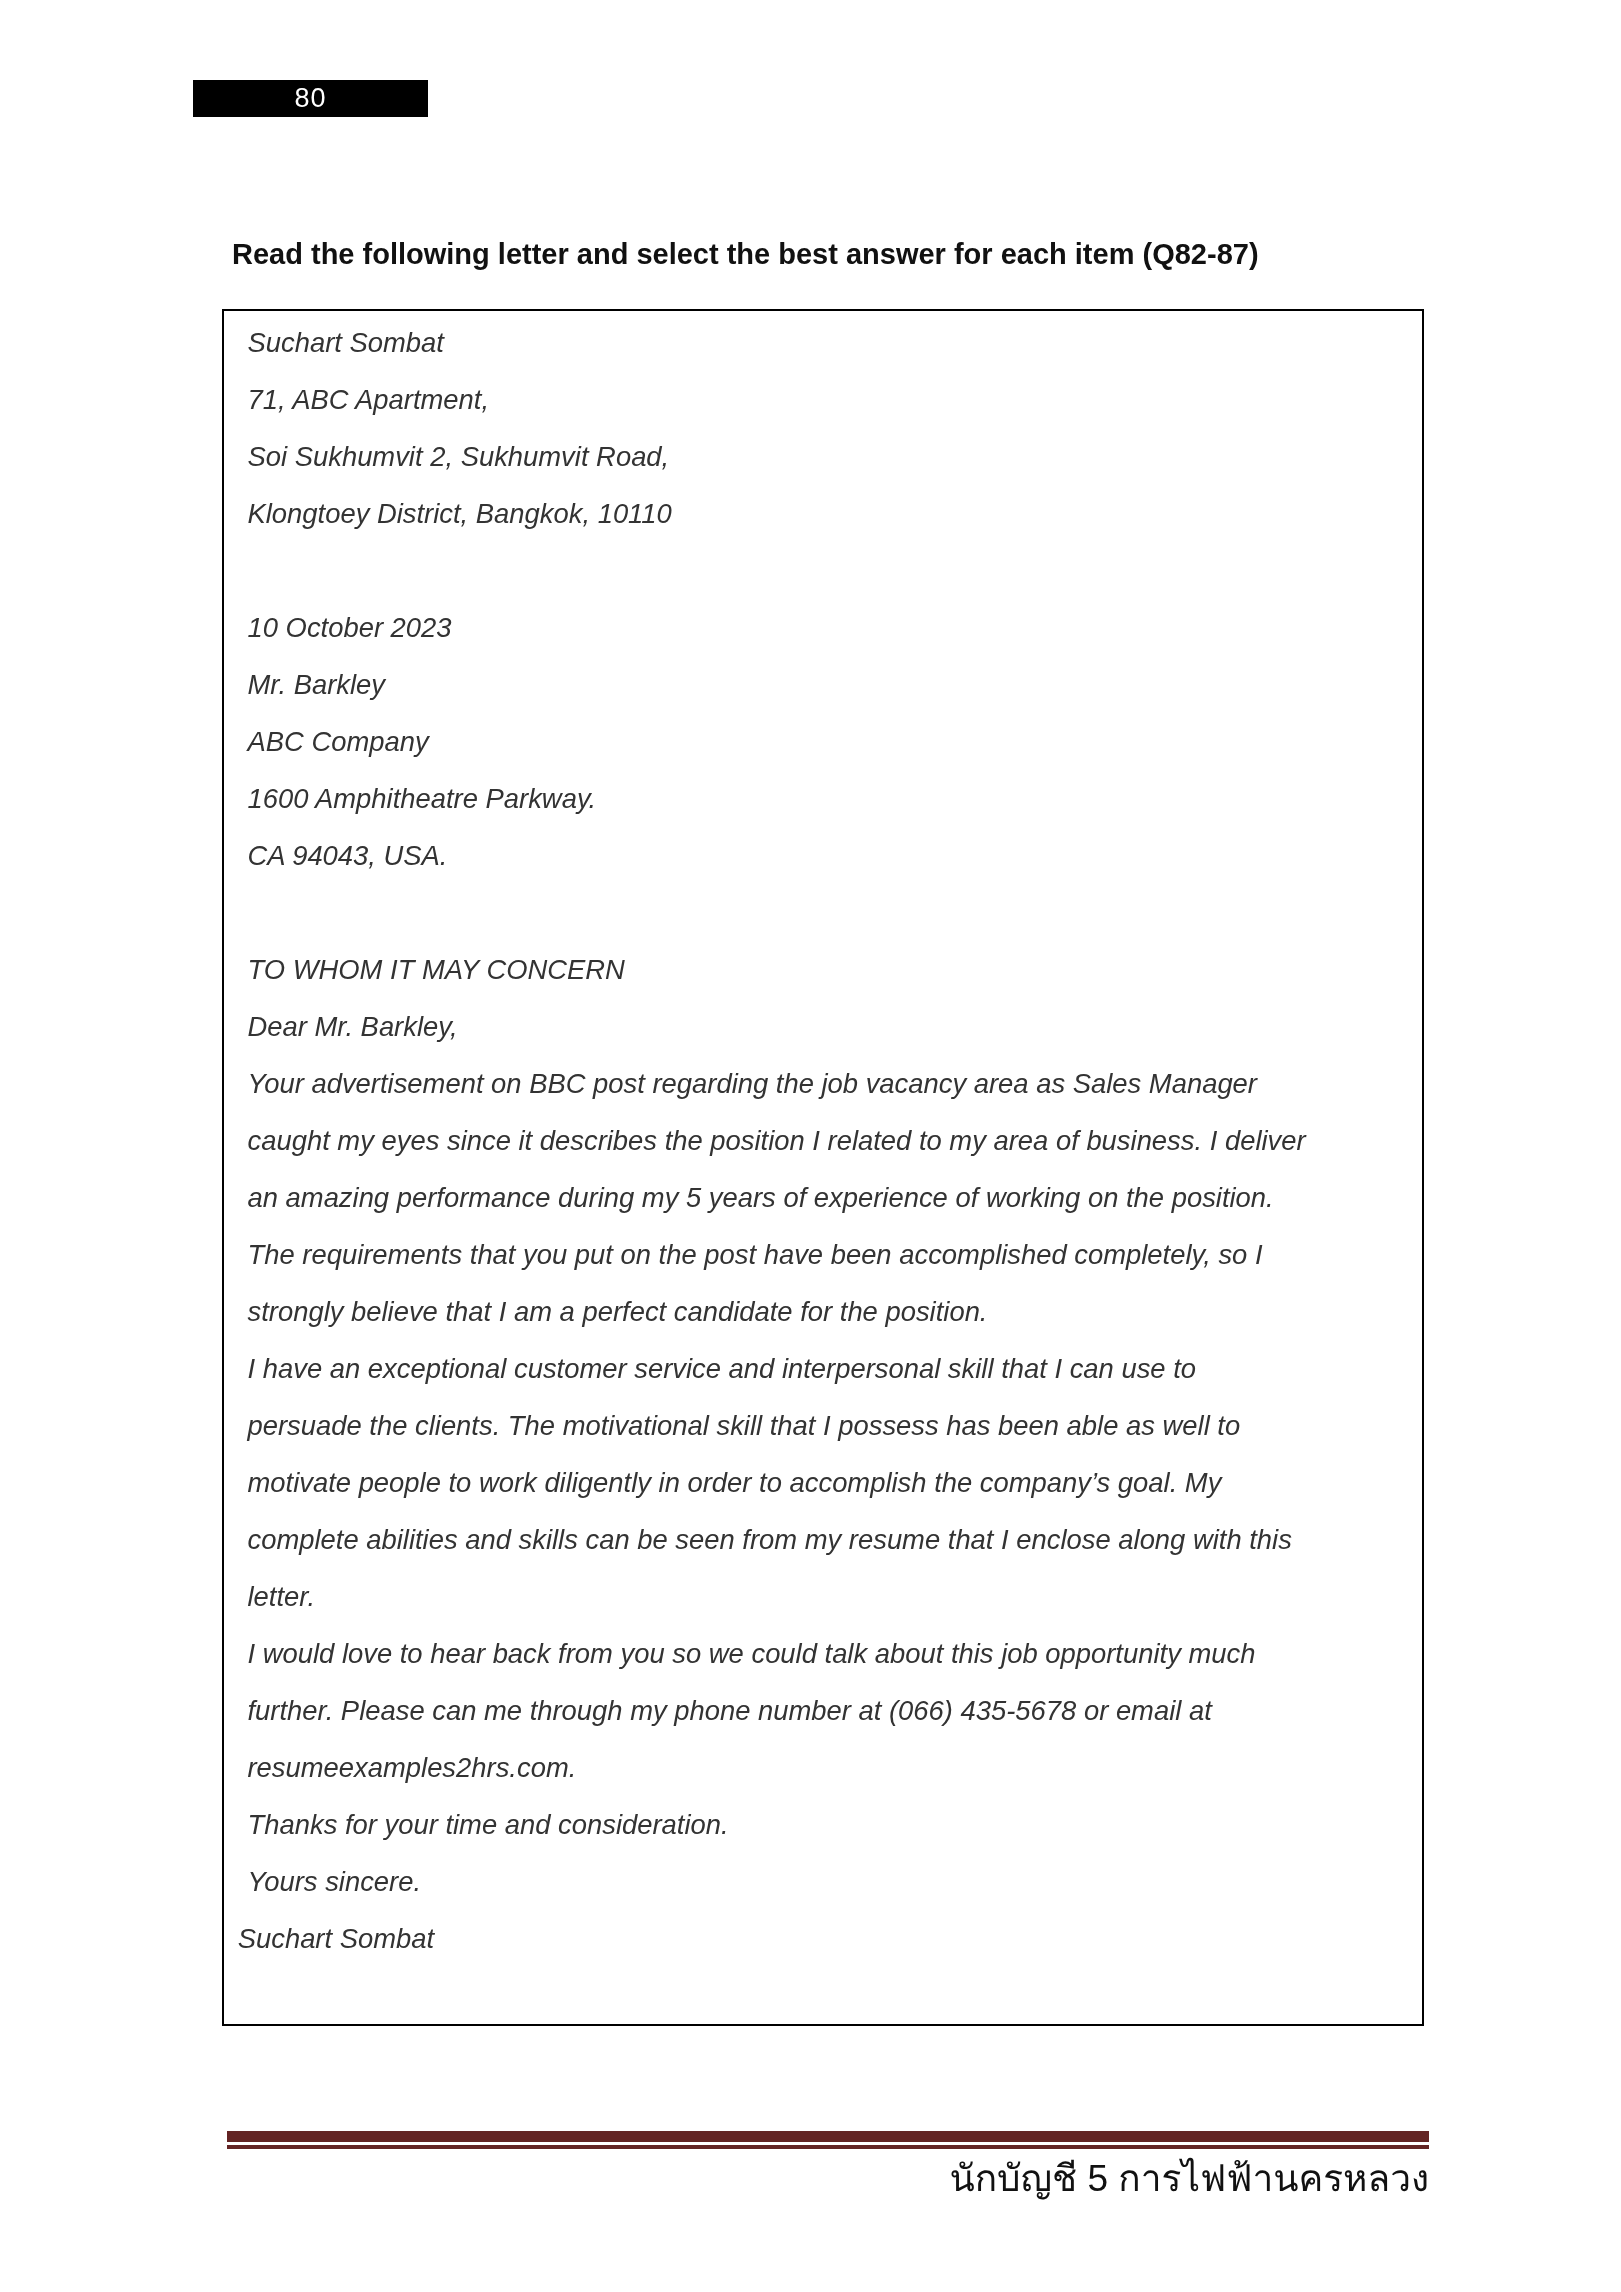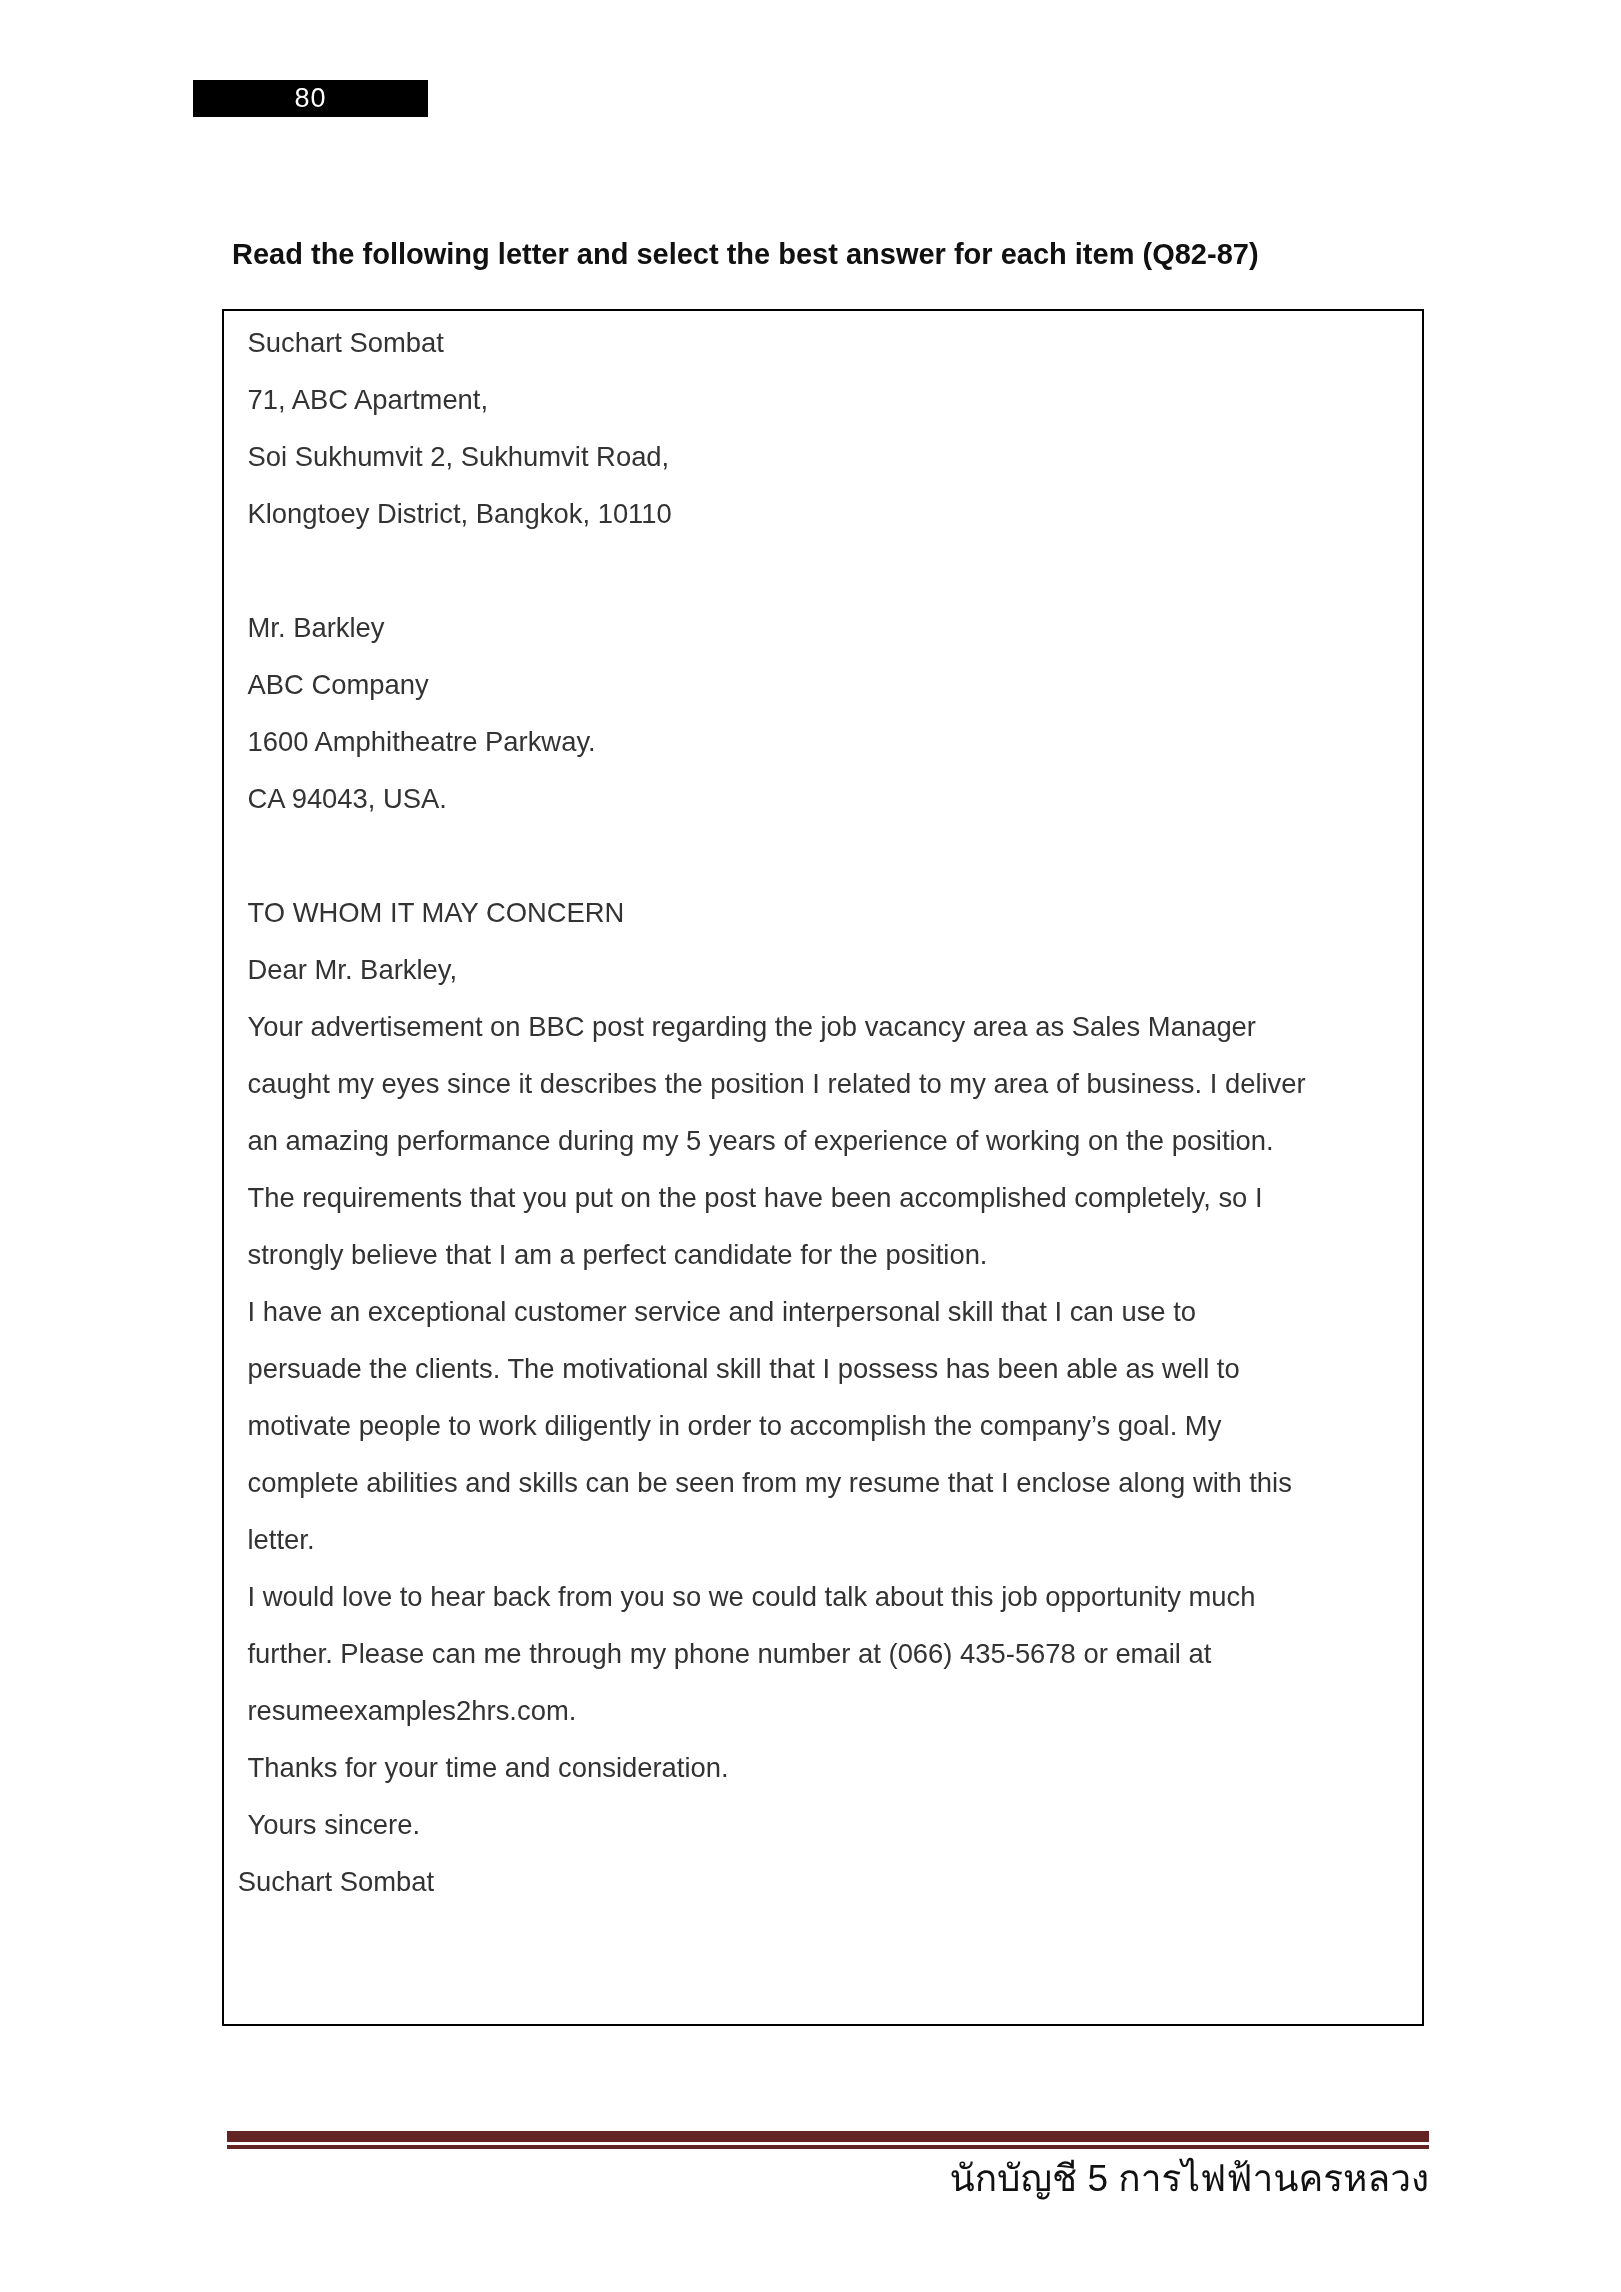--- a/index.html
+++ b/index.html
@@ -41,20 +41,21 @@
   .letter-box {
     position: absolute;
     left: 222px;
     top: 309px;
     width: 1202px;
     height: 1717px;
     box-sizing: border-box;
     border: 2.9px solid #000000;
     background: #ffffff;
     padding: 2.9px 9.8px 0 23.5px;
+    font-style: italic;
   }
   .letter-line {
     min-height: 57px;
     line-height: 57px;
     font-size: 27.4px;
     color: #333333;
     white-space: nowrap;
   }
   .letter-line.shift-left {
     margin-left: -9.8px;
@@ -94,20 +95,21 @@
   <div class="page-badge">80</div>
 
   <div class="instruction">Read the following letter and select the best answer for each item (Q82-87)</div>
 
   <div class="letter-box">
     <div class="letter-line">Suchart Sombat</div>
     <div class="letter-line">71, ABC Apartment,</div>
     <div class="letter-line">Soi Sukhumvit 2, Sukhumvit Road,</div>
     <div class="letter-line">Klongtoey District, Bangkok, 10110</div>
     <div class="letter-line"></div>
+    <div class="letter-line">10 October 2023</div>
     <div class="letter-line">Mr. Barkley</div>
     <div class="letter-line">ABC Company</div>
     <div class="letter-line">1600 Amphitheatre Parkway.</div>
     <div class="letter-line">CA 94043, USA.</div>
     <div class="letter-line"></div>
     <div class="letter-line">TO WHOM IT MAY CONCERN</div>
     <div class="letter-line">Dear Mr. Barkley,</div>
     <div class="letter-line">Your advertisement on BBC post regarding the job vacancy area as Sales Manager</div>
     <div class="letter-line">caught my eyes since it describes the position I related to my area of business. I deliver</div>
     <div class="letter-line">an amazing performance during my 5 years of experience of working on the position.</div>

